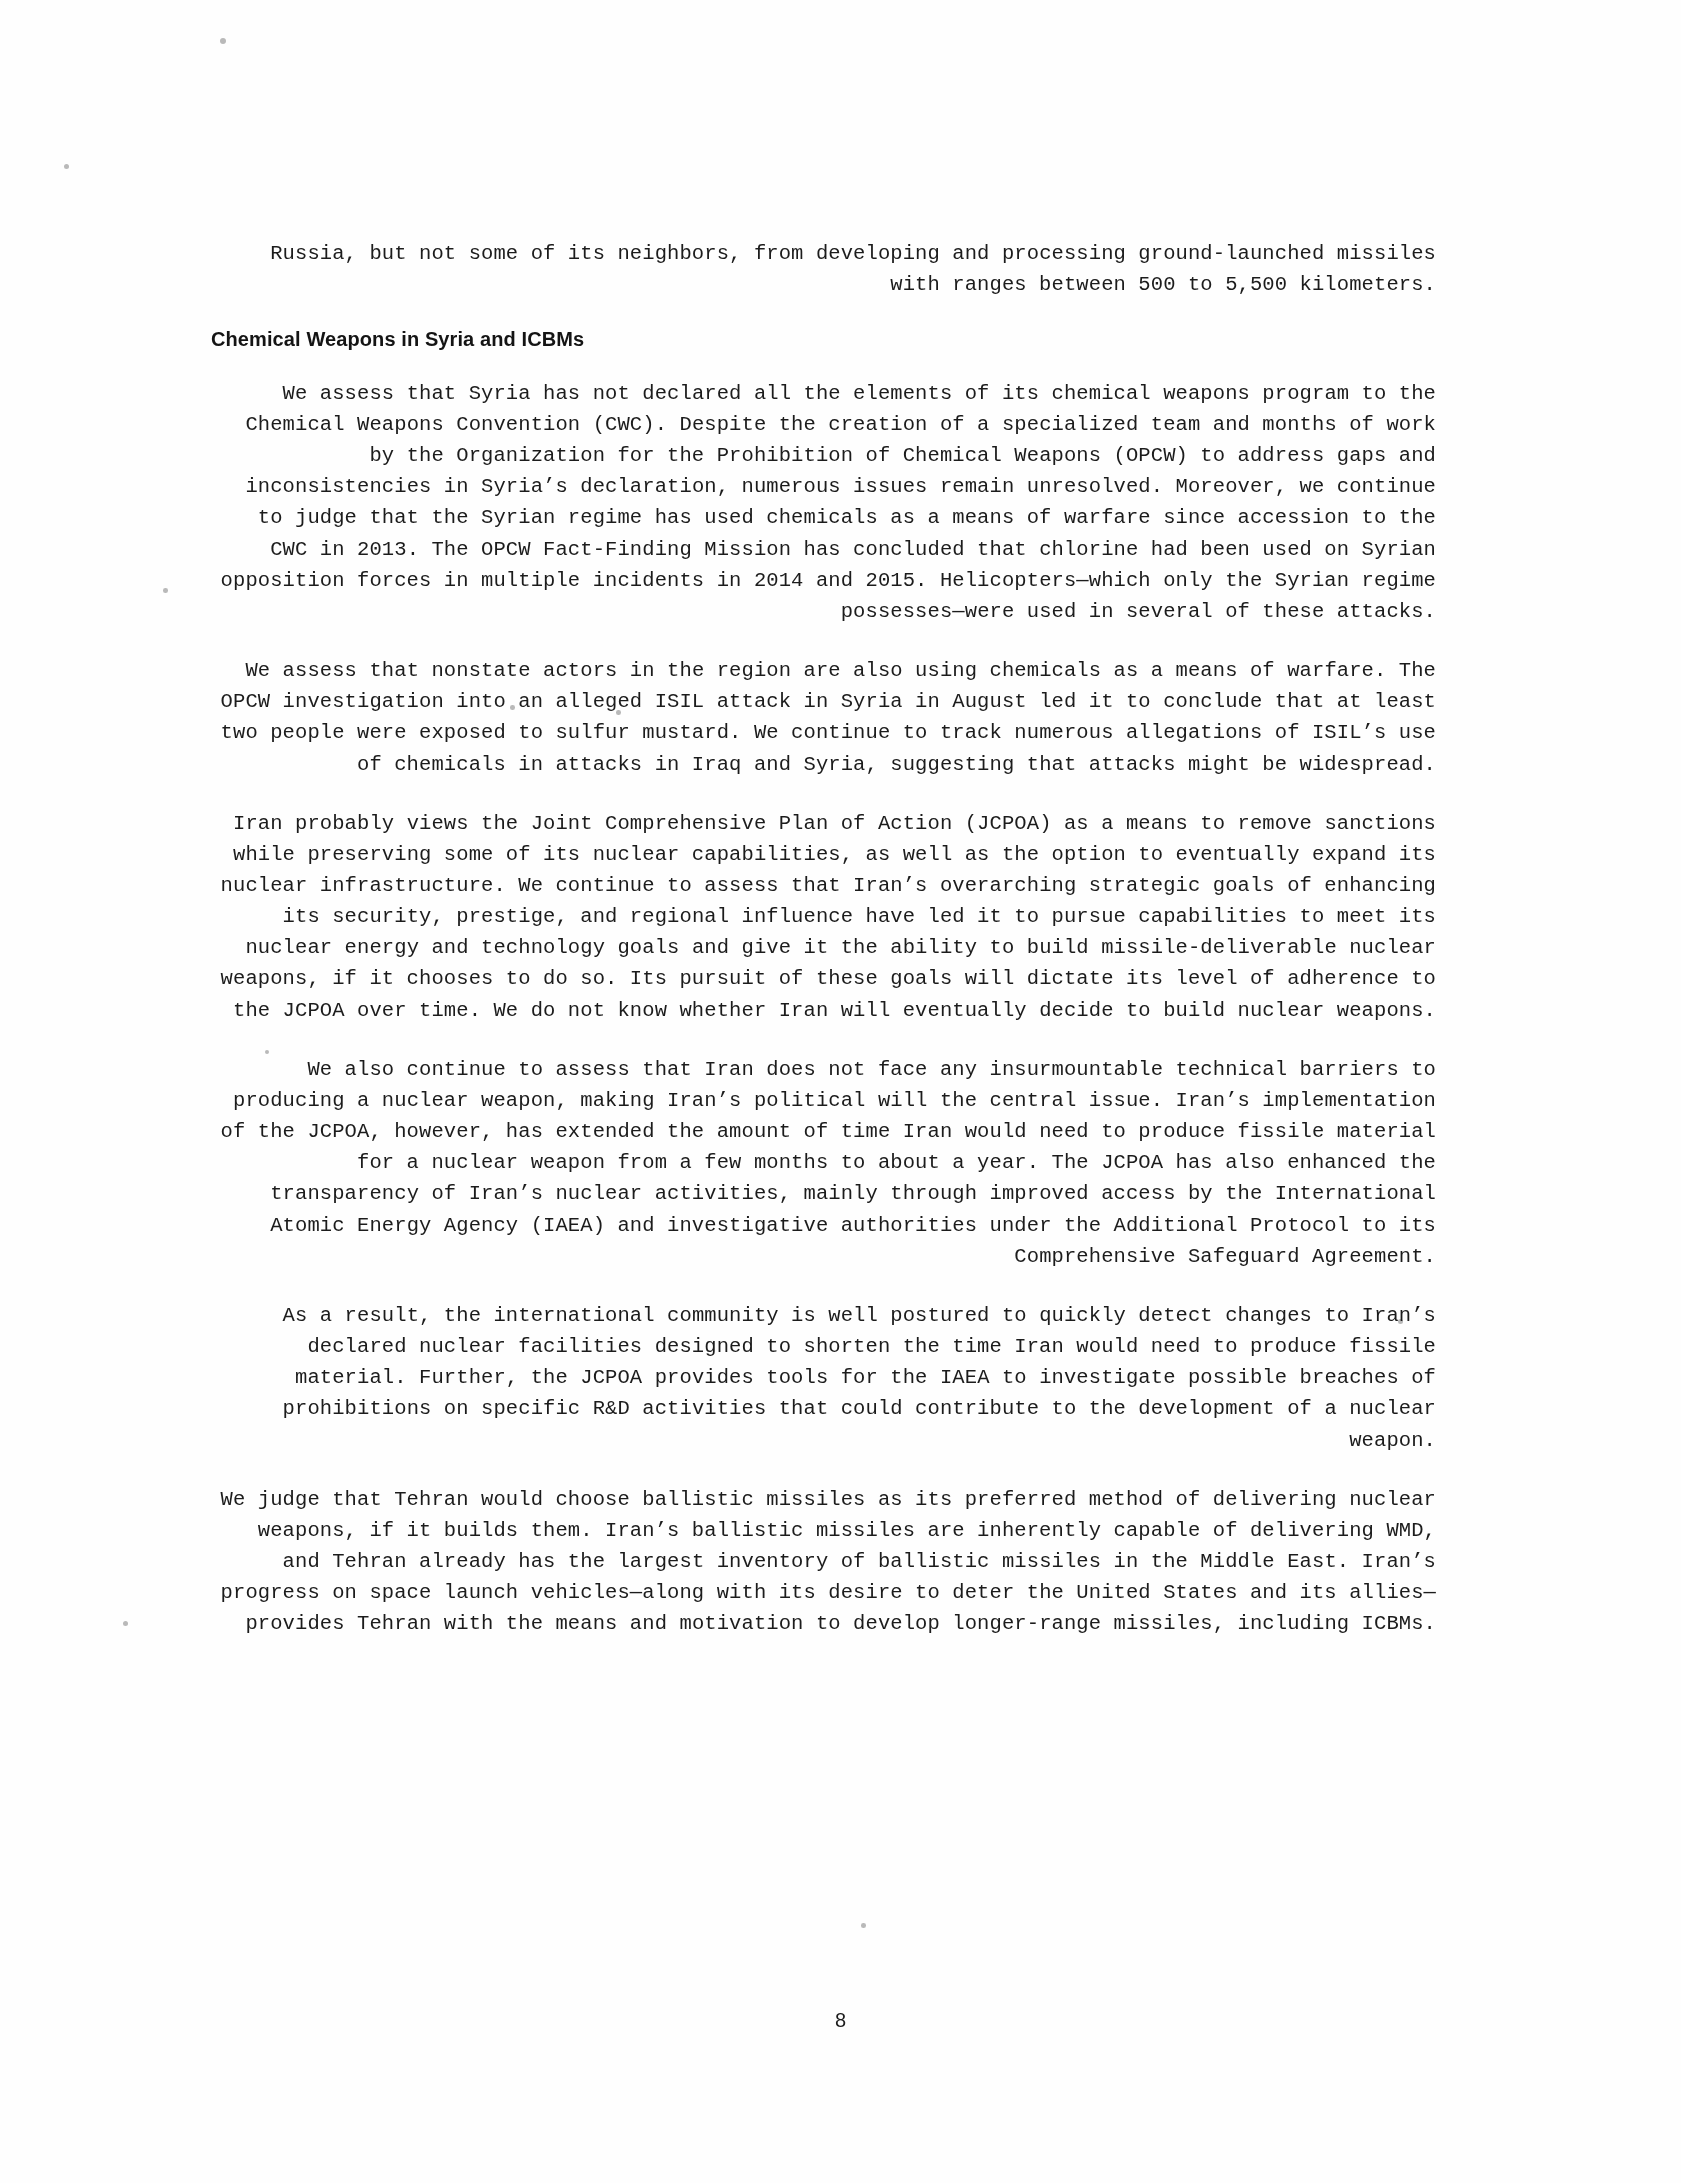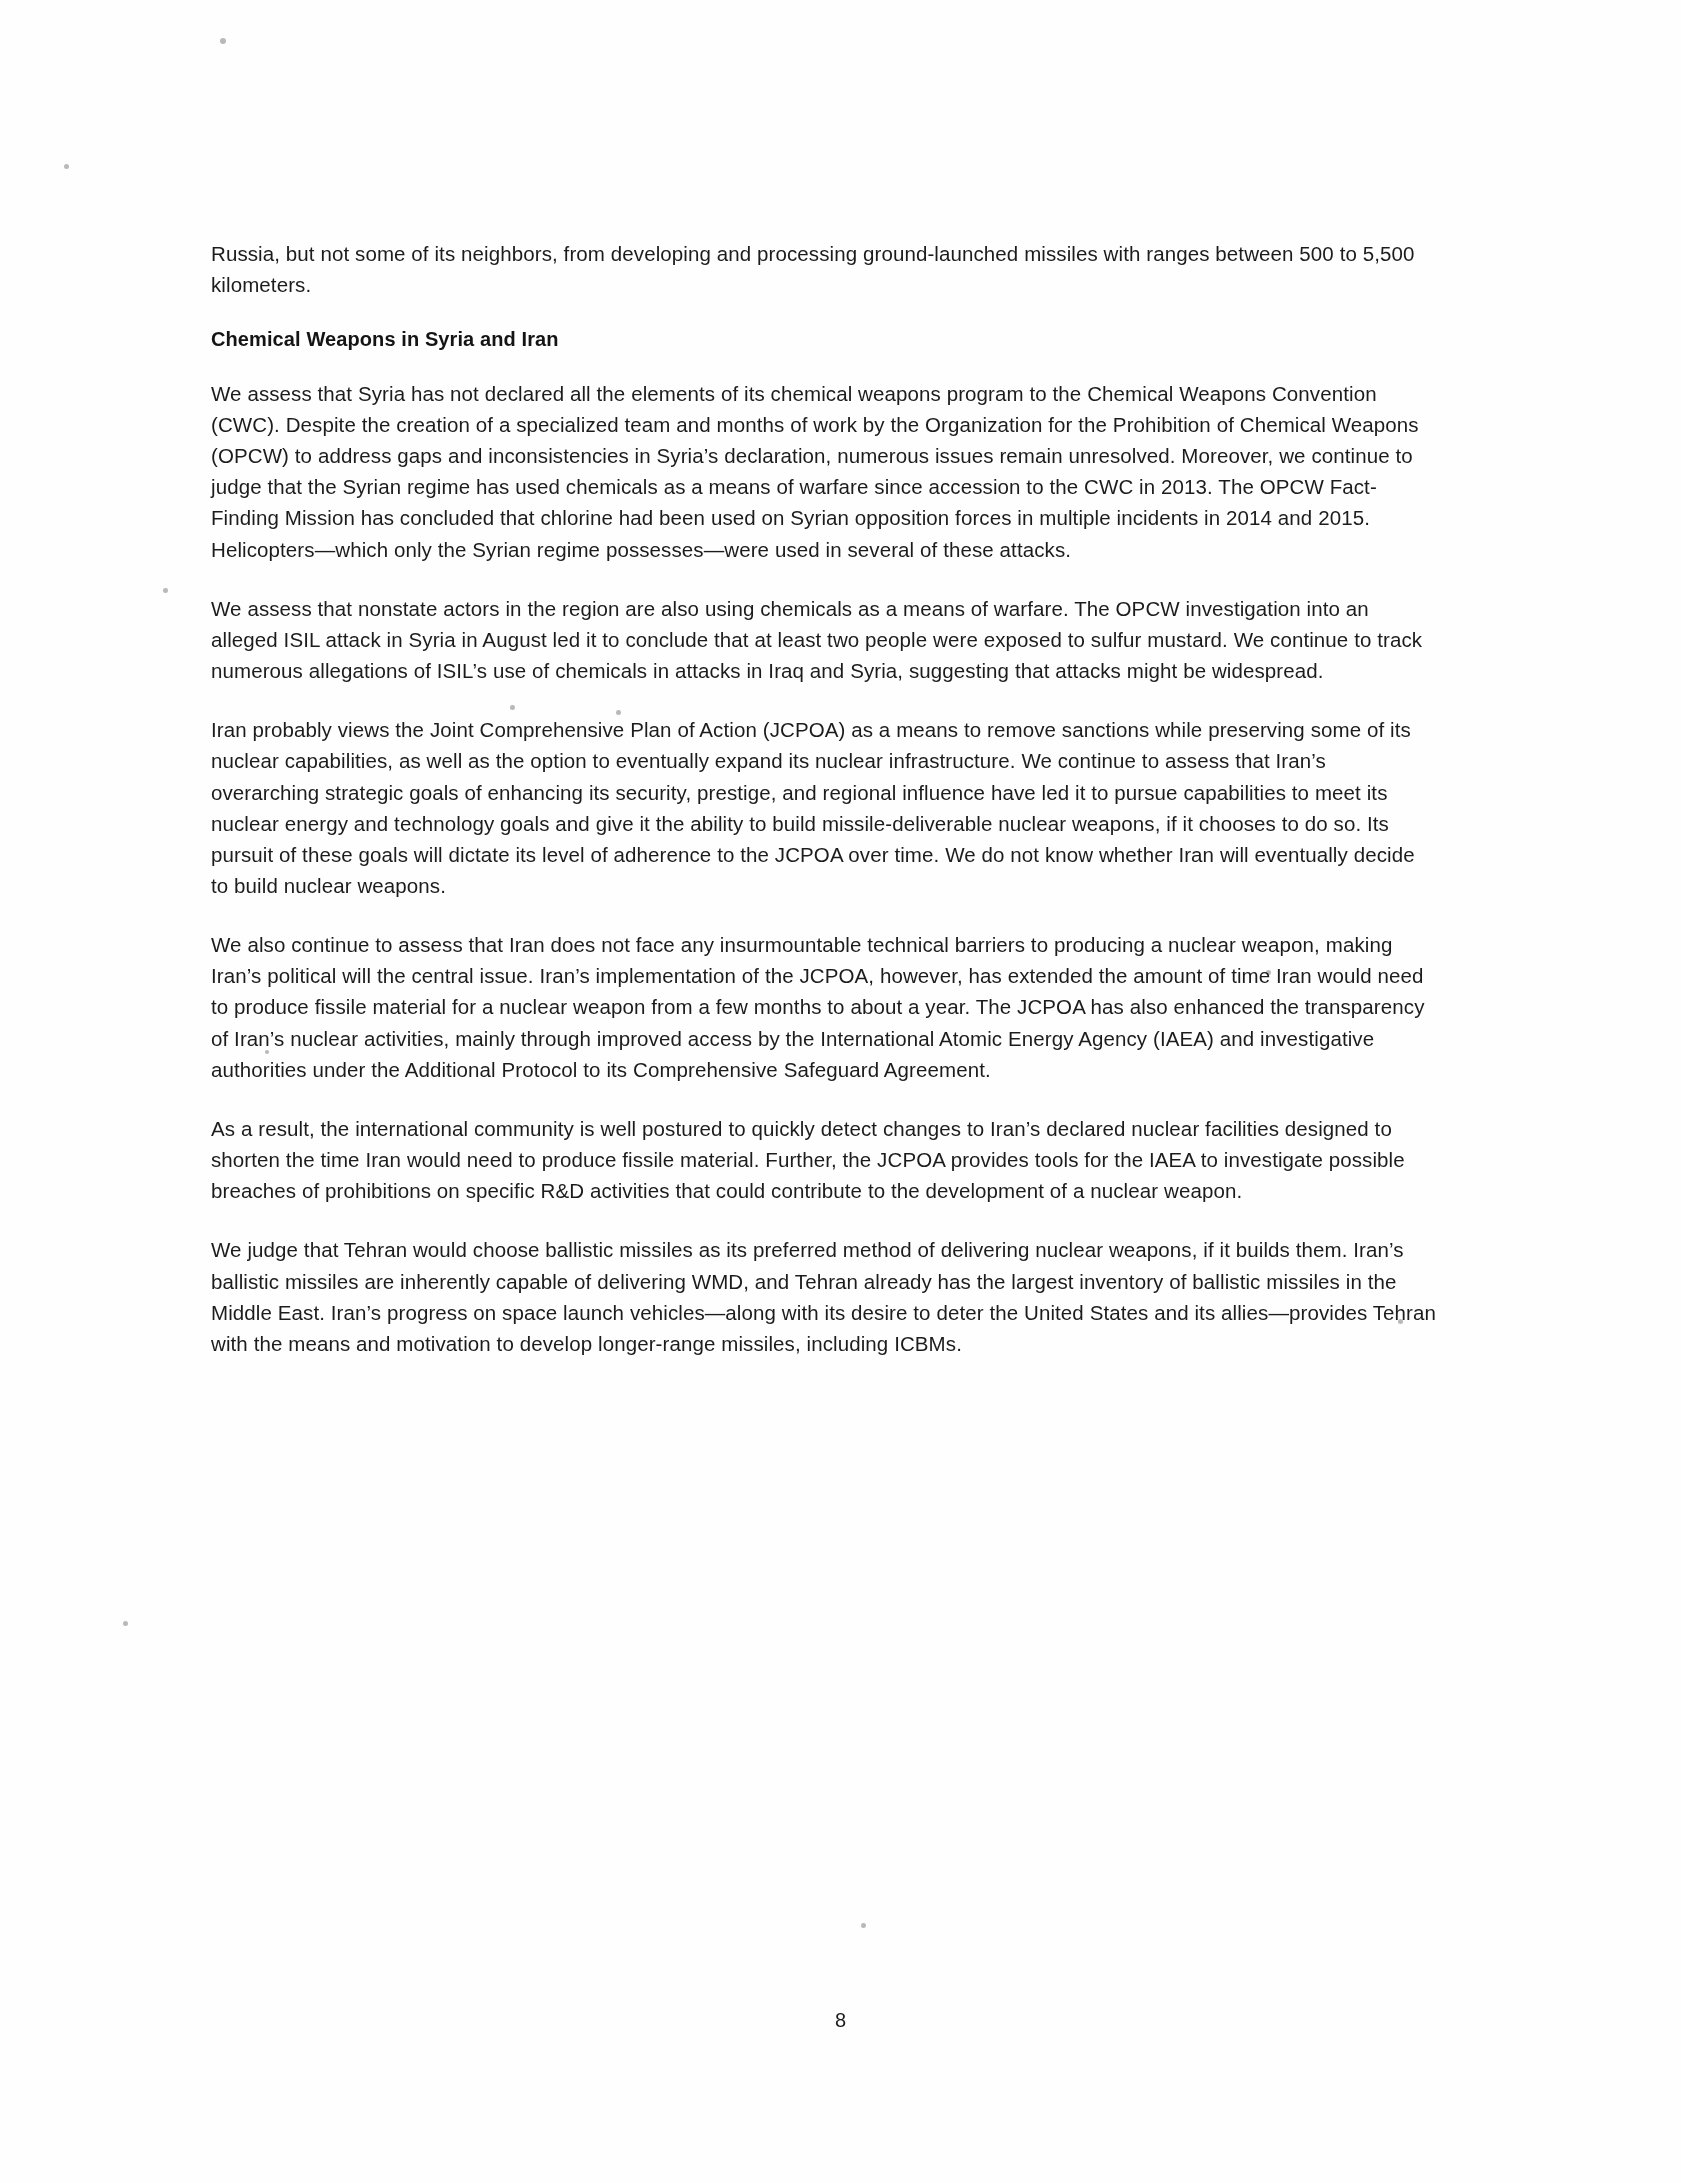--- a/index.html
+++ b/index.html
@@ -22,23 +22,24 @@
   .content {
     position: absolute;
     left: 211px;
     top: 238px;
     width: 1225px;
   }
   p.para {
     font-size: 20.5px;
     line-height: 1.52;
     margin: 0 0 28px 0;
-    text-align: left;
+    text-align: right;
     letter-spacing: 0.1px;
     color: #1c1c1c;
+    font-family: Liberation Mono, monospace;
   }
   h2.heading {
     font-size: 20px;
     font-weight: bold;
     margin: 0 0 26.5px 0;
     letter-spacing: 0.1px;
     color: #141414;
   }
   .first-para {
     margin-bottom: 34px;
@@ -82,21 +83,21 @@
   <span class="speck s6"></span>
   <span class="speck s7"></span>
   <span class="speck s8"></span>
   <span class="speck s9"></span>
   <span class="speck s10"></span>
 
   <div class="content">
 
     <p class="para first-para">Russia, but not some of its neighbors, from developing and processing ground-launched missiles with ranges between 500 to 5,500 kilometers.</p>
 
-    <h2 class="heading">Chemical Weapons in Syria and Iran</h2>
+    <h2 class="heading">Chemical Weapons in Syria and ICBMs</h2>
 
     <p class="para">We assess that Syria has not declared all the elements of its chemical weapons program to the Chemical Weapons Convention (CWC).  Despite the creation of a specialized team and months of work by the Organization for the Prohibition of Chemical Weapons (OPCW) to address gaps and inconsistencies in Syria’s declaration, numerous issues remain unresolved.  Moreover, we continue to judge that the Syrian regime has used chemicals as a means of warfare since accession to the CWC in 2013.  The OPCW Fact-Finding Mission has concluded that chlorine had been used on Syrian opposition forces in multiple incidents in 2014 and 2015.  Helicopters—which only the Syrian regime possesses—were used in several of these attacks.</p>
 
     <p class="para">We assess that nonstate actors in the region are also using chemicals as a means of warfare.  The OPCW investigation into an alleged ISIL attack in Syria in August led it to conclude that at least two people were exposed to sulfur mustard.  We continue to track numerous allegations of ISIL’s use of chemicals in attacks in Iraq and Syria, suggesting that attacks might be widespread.</p>
 
 
     <p class="para">Iran probably views the Joint Comprehensive Plan of Action (JCPOA) as a means to remove sanctions while preserving some of its nuclear capabilities, as well as the option to eventually expand its nuclear infrastructure.  We continue to assess that Iran’s overarching strategic goals of enhancing its security, prestige, and regional influence have led it to pursue capabilities to meet its nuclear energy and technology goals and give it the ability to build missile-deliverable nuclear weapons, if it chooses to do so.  Its pursuit of these goals will dictate its level of adherence to the JCPOA over time.  We do not know whether Iran will eventually decide to build nuclear weapons.</p>
 
     <p class="para">We also continue to assess that Iran does not face any insurmountable technical barriers to producing a nuclear weapon, making Iran’s political will the central issue.  Iran’s implementation of the JCPOA, however, has extended the amount of time Iran would need to produce fissile material for a nuclear weapon from a few months to about a year.  The JCPOA has also enhanced the transparency of Iran’s nuclear activities, mainly through improved access by the International Atomic Energy Agency (IAEA) and investigative authorities under the Additional Protocol to its Comprehensive Safeguard Agreement.</p>
 

